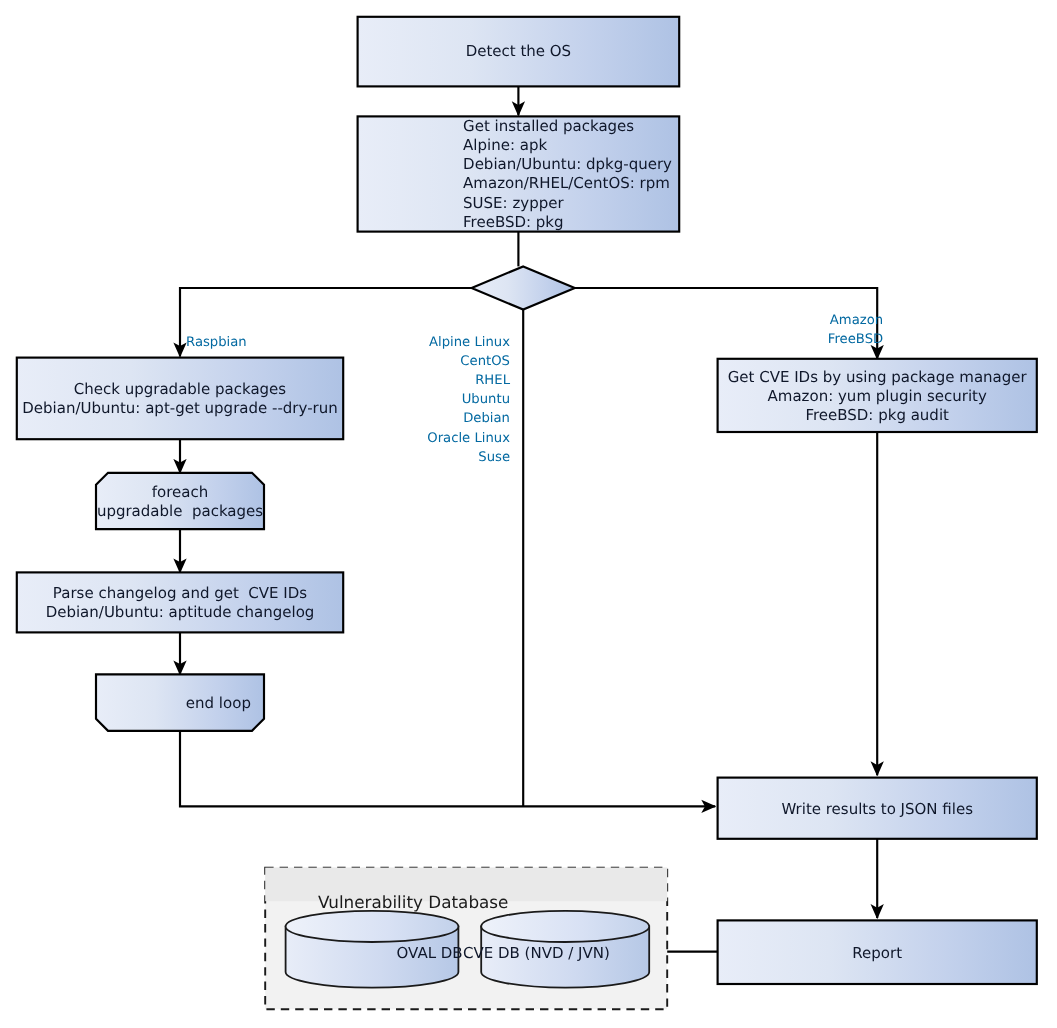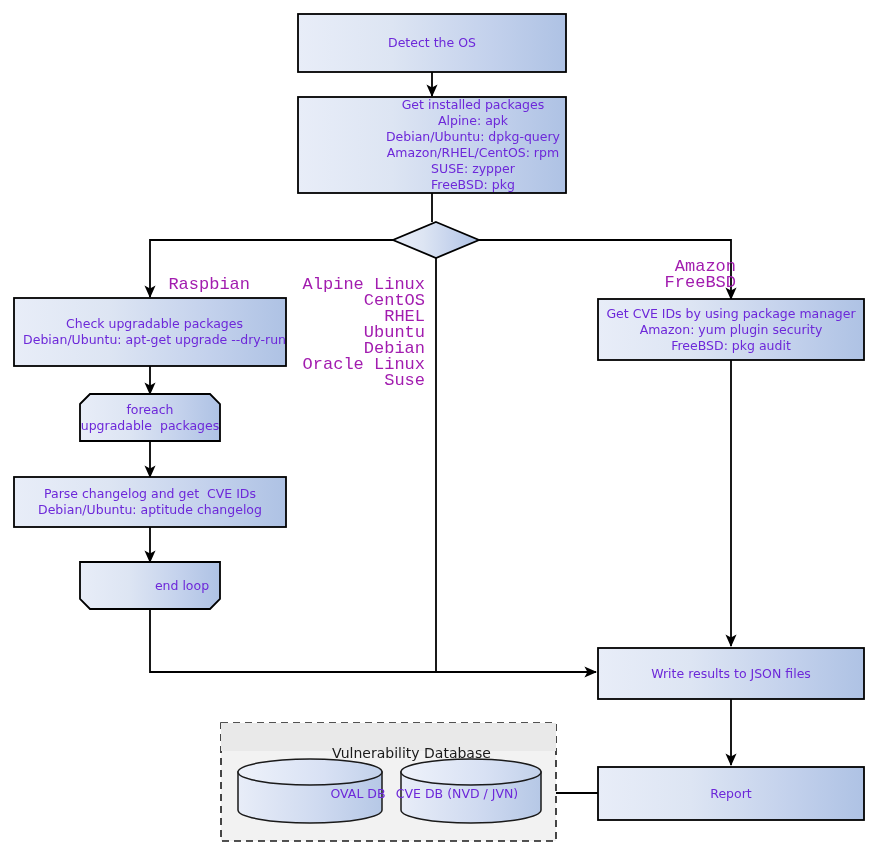--- a/index.html
+++ b/index.html
@@ -22,40 +22,39 @@
     height: 857px;
   }
 
   
   .overlaytext {
     position: absolute;
     display: flex;
     align-items: center;
     justify-content: center;
     text-align: center;
-    color: #6d28d9;
+    color: #0f172a;
     font-size: 12.5px;
     line-height: 16px;
     white-space: pre;
     pointer-events: none;
   }
   .grouptitle {
     position: absolute;
     font-size: 14px;
     color: #1a1a1a;
     white-space: pre;
-    text-align: center;
+    text-align: left;
   }
   .edgelabel {
     position: absolute;
-    font-size: 17px;
+    font-size: 11px;
     line-height: 16px;
-    color: #a21caf;
+    color: #0369a1;
     white-space: pre;
-    font-family: Liberation Mono, monospace;
   }
   .edgelabel.r { text-align: right; }
   .edgelabel.c { text-align: left; }
 </style>
 </head>
 <body>
 
 <svg id="canvas" viewBox="0 0 881 857" xmlns="http://www.w3.org/2000/svg">
   <defs>
     <linearGradient id="nodeGrad" x1="0" y1="0" x2="1" y2="0">
@@ -138,30 +137,30 @@
   <g>
     <path d="M 401 772 L 401 810 A 70 13 0 0 0 541 810 L 541 772 Z" fill="url(#cylGrad)" stroke="#1a1a1a" stroke-width="1.5"></path>
     <ellipse cx="471" cy="772" rx="70" ry="13" fill="url(#cylTopGrad)" stroke="#1a1a1a" stroke-width="1.5"></ellipse>
   </g>
 </svg>
 
 <div class="overlaytext" style="left:298px; top:14px; width:268px; height:58px;">
   <span>Detect the OS</span>
 </div>
 
-<div class="overlaytext" style="left:298px; top:97px; width:262px; height:96px; justify-content:flex-end; text-align:center;">
+<div class="overlaytext" style="left:298px; top:97px; width:262px; height:96px; justify-content:flex-end; text-align:left;">
   <span>Get installed packages
 Alpine: apk
 Debian/Ubuntu: dpkg-query
 Amazon/RHEL/CentOS: rpm
 SUSE: zypper
 FreeBSD: pkg</span>
 </div>
 
-<div class="overlaytext" style="left:14px; top:298px; width:272px; height:68px;justify-content:flex-end;">
+<div class="overlaytext" style="left:14px; top:298px; width:272px; height:68px;">
   <span>Check upgradable packages
 Debian/Ubuntu: apt-get upgrade --dry-run</span>
 </div>
 
 <div class="overlaytext" style="left:80px; top:394px; width:140px; height:47px;">
   <span>foreach
 upgradable  packages</span>
 </div>
 
 <div class="overlaytext" style="left:14px; top:477px; width:272px; height:50px;">
@@ -184,21 +183,21 @@
 </div>
 
 <div class="overlaytext" style="left:598px; top:767px; width:266px; height:53px;">
   <span>Report</span>
 </div>
 
 <div class="overlaytext" style="left:238px; top:778px; width:144px; height:32px;margin-left:48px;">
   <span>OVAL DB</span>
 </div>
 
-<div class="overlaytext" style="left:401px; top:778px; width:112px; height:32px;">
+<div class="overlaytext" style="left:391px; top:778px; width:112px; height:32px;">
   <span>CVE DB (NVD / JVN)</span>
 </div>
 
 <div class="grouptitle" style="left:256px; top:729px; width:302px;">
   <span>Vulnerability Database</span>
 </div>
 
 <div class="edgelabel c" style="left:148px; top:261px; width:160px;">
   <span>Raspbian</span>
 </div>

